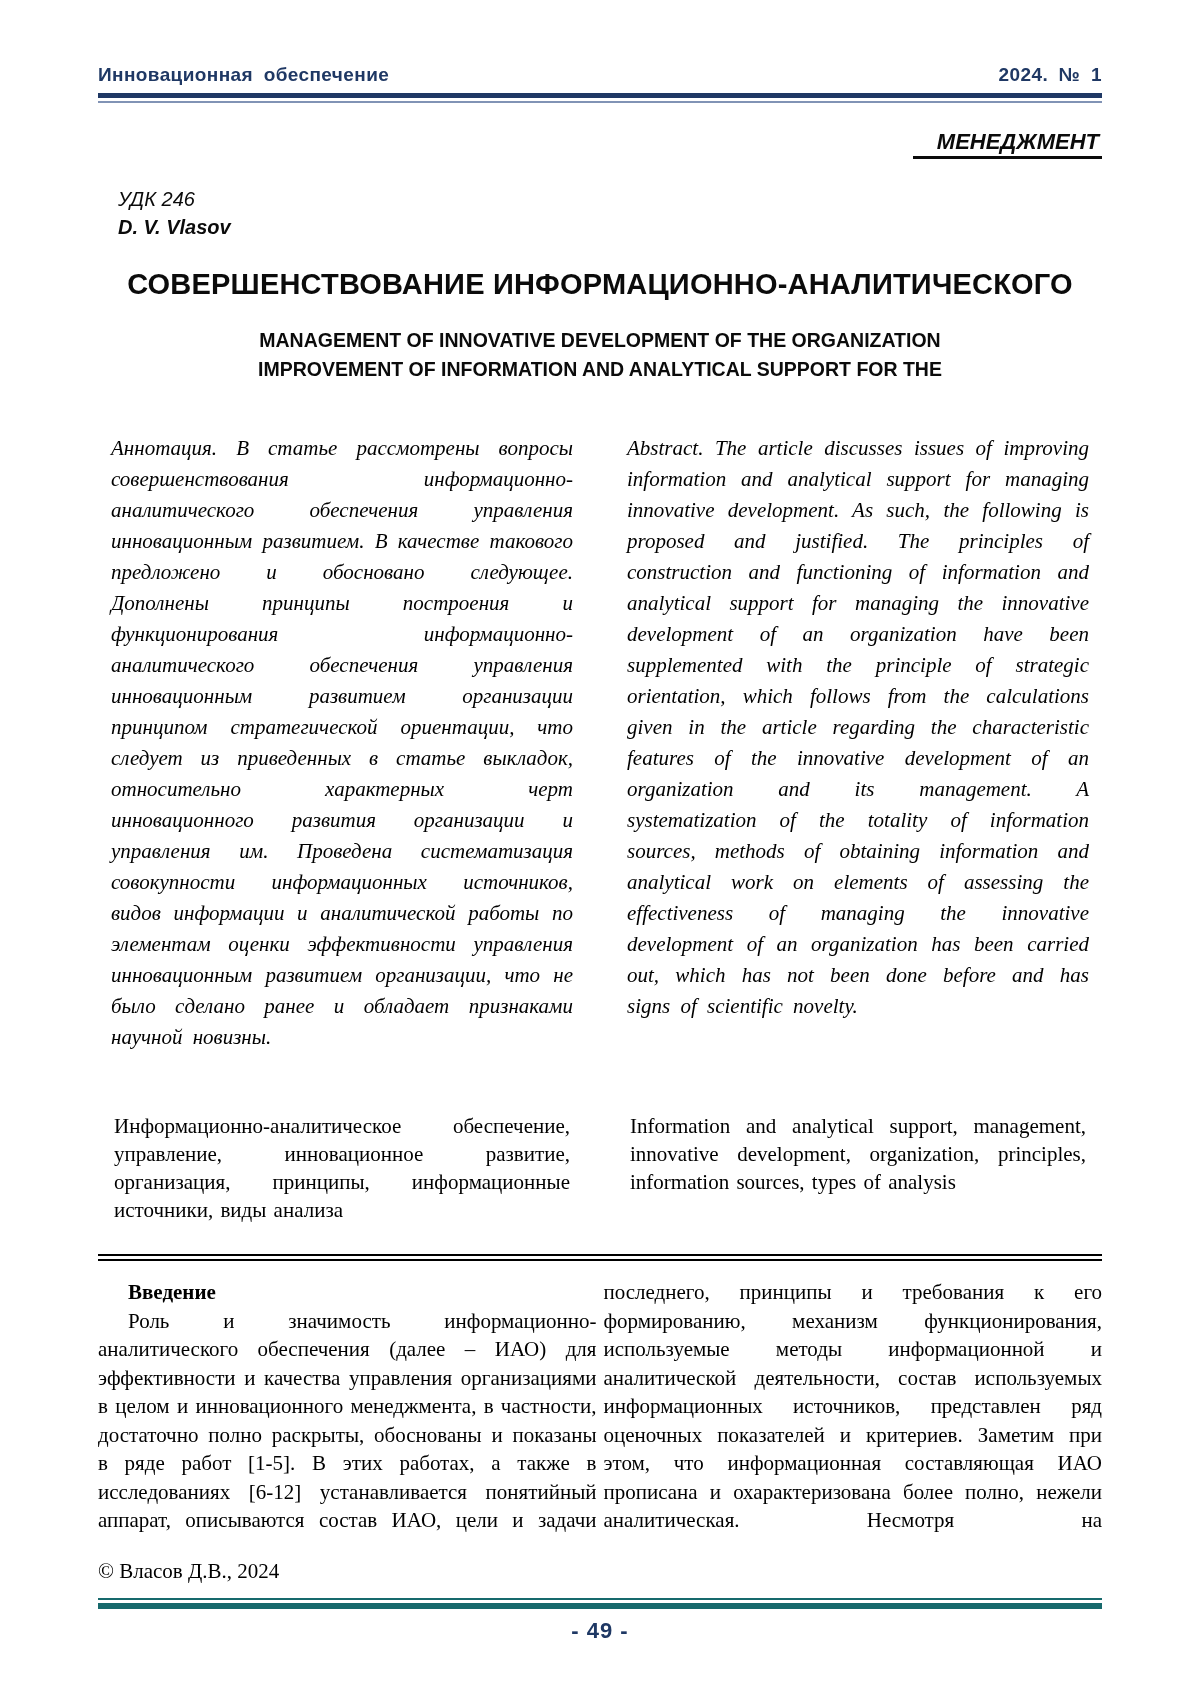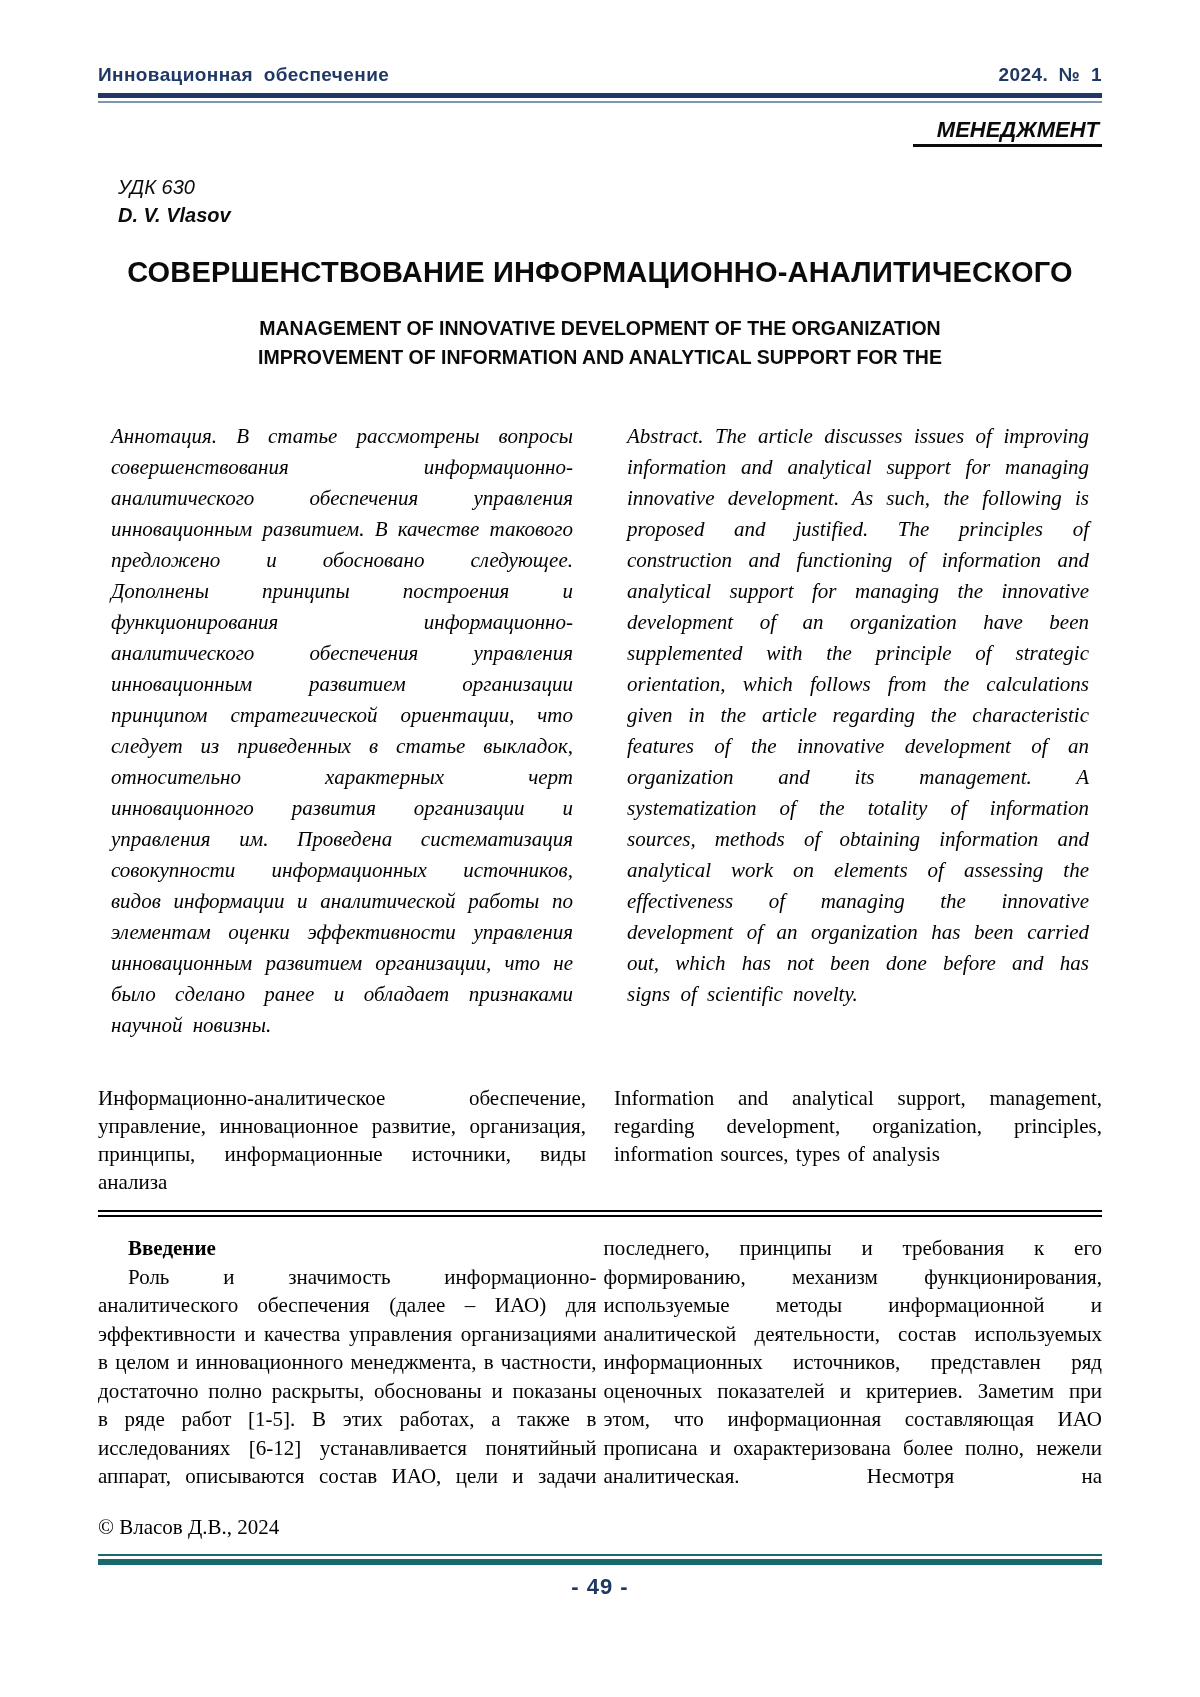--- a/index.html
+++ b/index.html
@@ -21,21 +21,21 @@
   .hdr{
     display:flex;justify-content:space-between;align-items:baseline;
     font-family:"Liberation Sans",sans-serif;font-weight:bold;
     font-size:19px;color:var(--navy);
     letter-spacing:0.4px;word-spacing:5px;
   }
   .rule-thick{margin-top:7px;height:5px;background:var(--navy);}
   .rule-thin{margin-top:3px;height:2px;background:var(--rule-light);}
 
   
-  .section{ text-align:right;margin-top:14px; }
+  .section{ text-align:right;margin-top:26px; }
   .section span{
     display:inline-block;
     font-family:"Liberation Sans",sans-serif;
     font-style:italic;font-weight:bold;font-size:22px;color:#0b0b0b;
     border-bottom:3px solid #0b0b0b;
     padding:0 3px 1px 24px;
   }
 
   
   .meta{margin-top:26px;padding-left:20px;
@@ -55,21 +55,21 @@
   .cols{display:flex;gap:28px;}
   .col{flex:1 1 0;min-width:0;}
 
   .abstract-row{margin-top:36px;}
   .abstract{
     font-style:italic;font-size:21px;line-height:31px;
     text-align:justify;word-spacing:5px;margin:13px;
   }
 
   .keywords-row{margin-top:30px;}
-  .keywords{font-size:21px;line-height:28px;text-align:justify;word-spacing:2px;margin:0;}
+  .keywords{font-size:21px;line-height:28px;text-align:justify;word-spacing:2px;margin:16px;}
 
   .divider{margin-top:14px;height:3px;border-top:2px solid #000;border-bottom:2px solid #000;}
 
   .intro-row{margin-top:17px;gap:7px;}
   .intro-heading{
     font-weight:bold;font-size:21px;line-height:28.5px;
     text-indent:30px;margin:0;
   }
   .body-par{
     font-size:21px;line-height:28.5px;margin:0;
@@ -98,21 +98,21 @@
     <span>2024. № 1</span>
   </div>
   <div class="rule-thick"></div>
   <div class="rule-thin"></div>
 
   <div class="section">
     <span>МЕНЕДЖМЕНТ</span>
   </div>
 
   <div class="meta">
-    <div class="udc">УДК 630</div>
+    <div class="udc">УДК 246</div>
     <div class="author">D. V. Vlasov</div>
   </div>
 
   <div class="title-ru">
     <div>СОВЕРШЕНСТВОВАНИЕ ИНФОРМАЦИОННО-АНАЛИТИЧЕСКОГО</div>
   </div>
   <div class="title-en">
     <div>MANAGEMENT OF INNOVATIVE DEVELOPMENT OF THE ORGANIZATION</div>
     <div>IMPROVEMENT OF INFORMATION AND ANALYTICAL SUPPORT FOR THE</div>
   </div>
@@ -124,21 +124,21 @@
     <div class="col">
       <p class="abstract">Abstract. The article discusses issues of improving information and analytical support for managing innovative development. As such, the following is proposed and justified. The principles of construction and functioning of information and analytical support for managing the innovative development of an organization have been supplemented with the principle of strategic orientation, which follows from the calculations given in the article regarding the characteristic features of the innovative development of an organization and its management. A systematization of the totality of information sources, methods of obtaining information and analytical work on elements of assessing the effectiveness of managing the innovative development of an organization has been carried out, which has not been done before and has signs of scientific novelty.</p>
     </div>
   </div>
 
   <div class="cols keywords-row">
     <div class="col">
       <p class="keywords">Информационно-аналитическое обеспечение, управление, инновационное развитие, организация, принципы, информационные источники, виды анализа</p>
     </div>
     <div class="col">
-      <p class="keywords">Information and analytical support, management, regarding development, organization, principles, information sources, types of analysis</p>
+      <p class="keywords">Information and analytical support, management, innovative development, organization, principles, information sources, types of analysis</p>
     </div>
   </div>
 
   <div class="divider"></div>
 
   <div class="cols intro-row">
     <div class="col">
       <p class="intro-heading">Введение</p>
       <p class="body-par indent">Роль и значимость информационно-аналитического обеспечения (далее – ИАО) для эффективности и качества управления организациями в целом и инновационного менеджмента, в частности, достаточно полно раскрыты, обоснованы и показаны в ряде работ [1-5]. В этих работах, а также в исследованиях [6-12] устанавливается понятийный аппарат, описываются состав ИАО, цели и задачи</p>
     </div>

